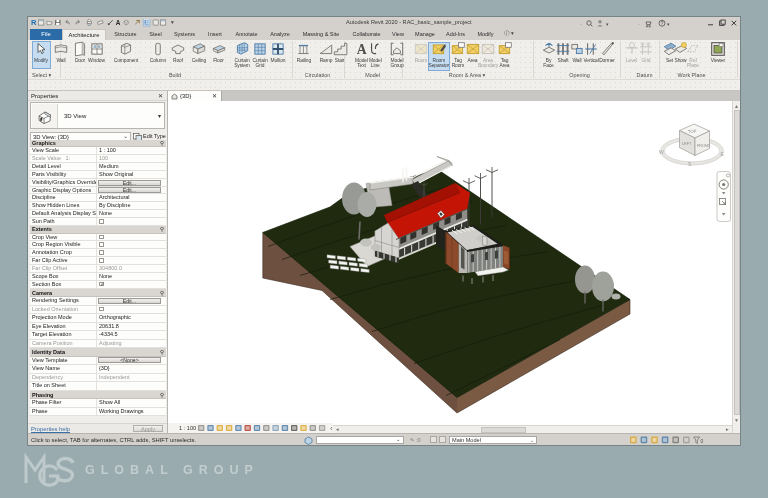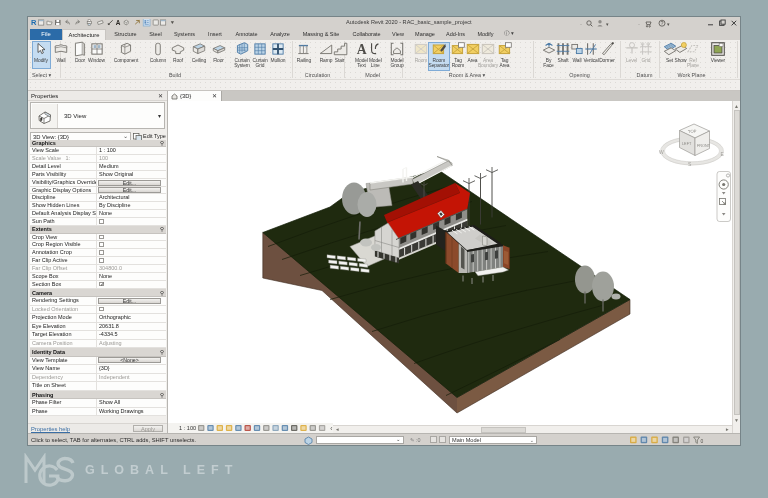--- a/index.html
+++ b/index.html
@@ -690,12 +690,12 @@
 <rect x="56.3" y="2.9" width="4" height="4" fill="#fff" opacity="0.5"></rect>
 <path d="M65.6,2 h6 l-2.2,3 v3.4 l-1.6,-1 v-2.4 Z" fill="none" stroke="#77766f" stroke-width="0.8"></path>
 <text x="72.6" y="8" font-size="5" fill="#55534e">0</text>
 </svg>
 </div>
 <svg class="ab" style="left:24px;top:453px" width="60" height="40" viewBox="0 0 60 40">
     <path d="M2,30 L2,4 L11,17 L20,4 L20,30" fill="none" stroke="#bdc9cb" stroke-width="3"></path>
     <path d="M49,10 a8,6 0 0 0 -7.5,-4.5 a7,5.5 0 0 0 -7.5,5 c0,3.4 3.5,4.6 7,5.6 c3.6,1 7.5,2.4 7.5,6 a7.2,6 0 0 1 -7.8,5.6 a8.5,7 0 0 1 -8.2,-4.6" fill="none" stroke="#bdc9cb" stroke-width="3.4"></path>
     <path d="M33.2,17 A9.6,9.6 0 1 0 33.8,27.2 M33.8,28.5 L33.8,23 L25,23" fill="none" stroke="#bdc9cb" stroke-width="3.2"></path>
   </svg>
-<div class="ab" style="left:85px;top:463px;font-size:12.5px;letter-spacing:6px;color:#c2cdd0;font-weight:bold;">GLOBAL LEFT</div>
+<div class="ab" style="left:85px;top:463px;font-size:12.5px;letter-spacing:6px;color:#c2cdd0;font-weight:bold;">GLOBAL GROUP</div>
 </body></html>

